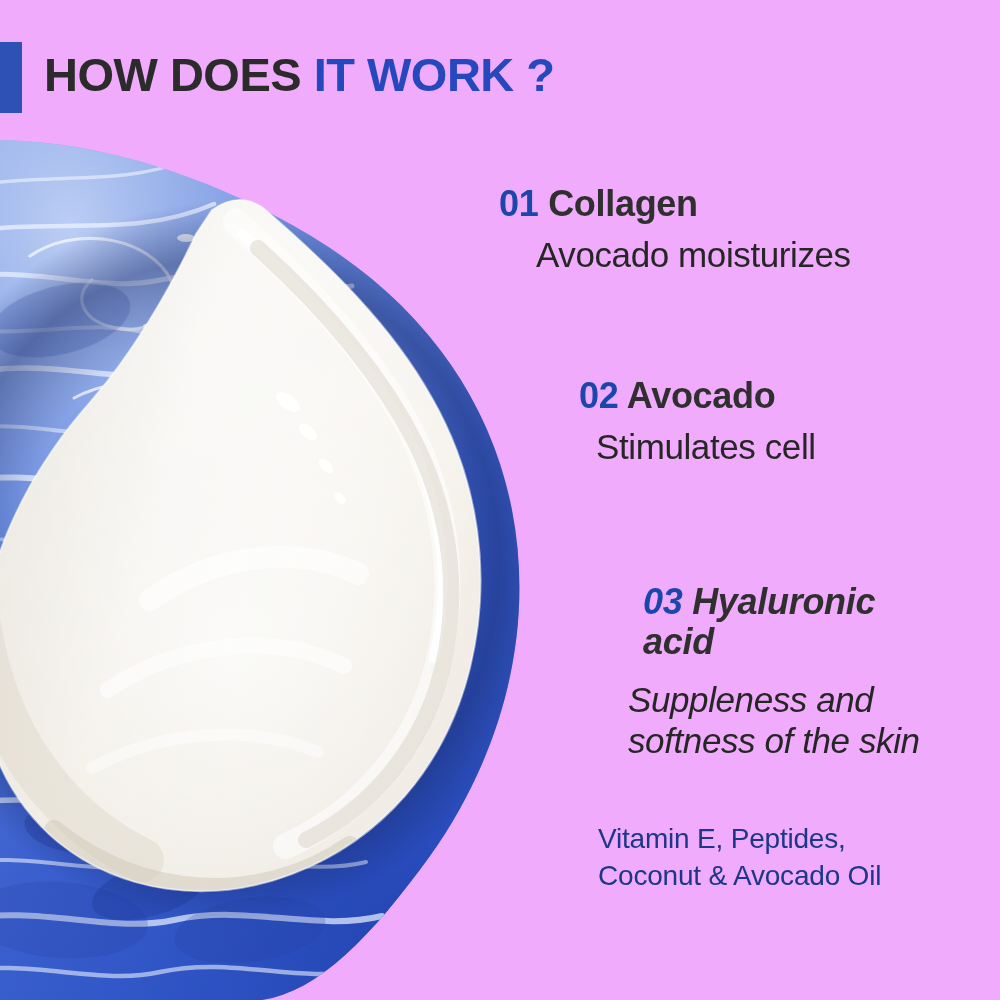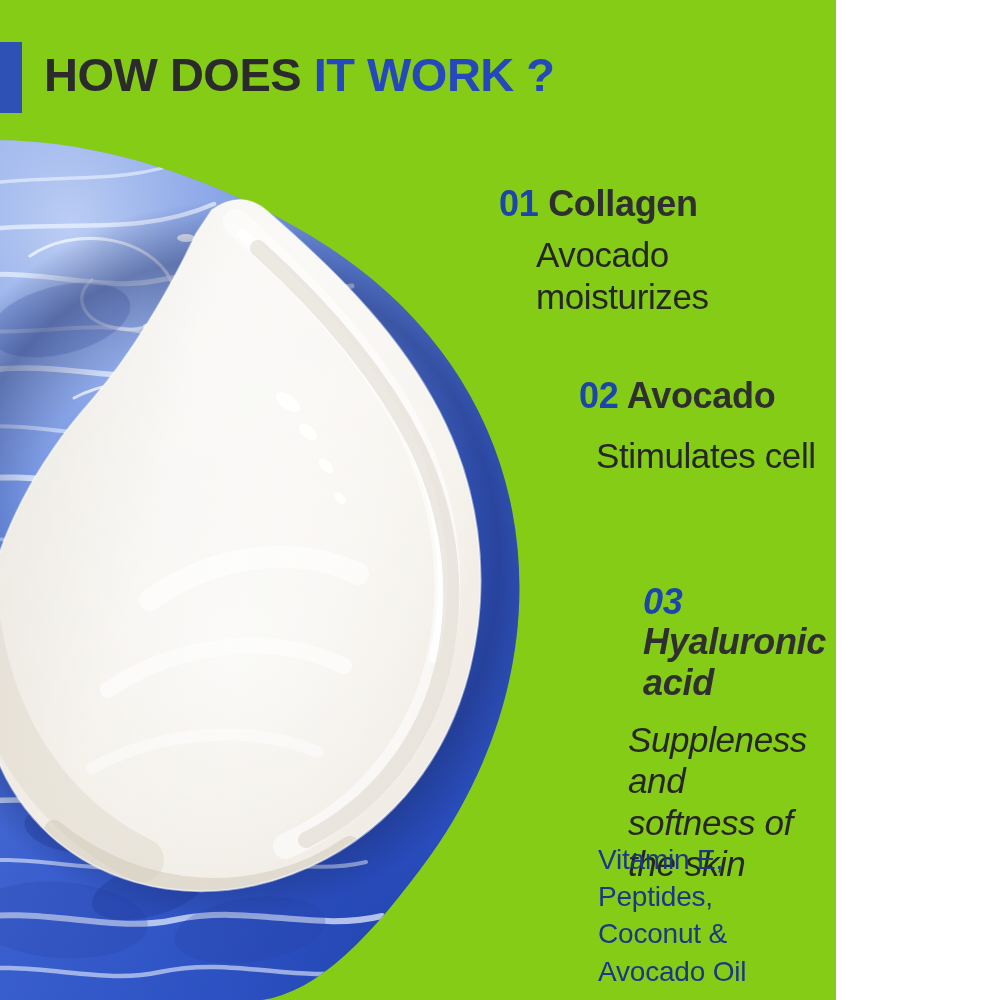--- a/index.html
+++ b/index.html
@@ -2,23 +2,23 @@
 <html><head>
 <meta charset="utf-8">
 <style>
   html, body {
     margin: 0;
     padding: 0;
     background: #ffffff;
   }
   #page {
     position: relative;
-    width: 836px;
+    width: 1000px;
     height: 1000px;
-    background: #84cc16;
+    background: #f0abfc;
     overflow: hidden;
     font-family: "Liberation Sans", sans-serif;
     -webkit-font-smoothing: antialiased;
   }
 
   
   #header {
     position: absolute;
     left: 0;
     top: 42px;
@@ -88,26 +88,26 @@
     line-height: 1.33;
     letter-spacing: -0.2px;
     color: #1c3787;
     margin: 0;
   }
 
   #block-01 { left: 498px; top: 183px; }
   #block-01 .desc { margin-left: 38px; margin-top: 10px; }
 
   #block-02 { left: 578px; top: 375px; }
-  #block-02 .desc { margin-left: 18px; margin-top: 19px; }
+  #block-02 .desc { margin-left: 18px; margin-top: 10px; }
 
   #block-03 { left: 642px; top: 581px; font-style: italic; }
   #block-03 .desc { margin-left: -14px; margin-top: 16px; }
 
-  #block-ing { left: 598px; top: 841px; }
+  #block-ing { left: 598px; top: 820px; }
 </style>
 </head>
 <body>
 
 <div id="page">
 
   <div id="header">
     <div id="accent-bar"></div>
     <div id="title">
       <span class="t-dark">HOW DOES</span><span>&nbsp;</span><span class="t-blue">IT WORK ?</span>

